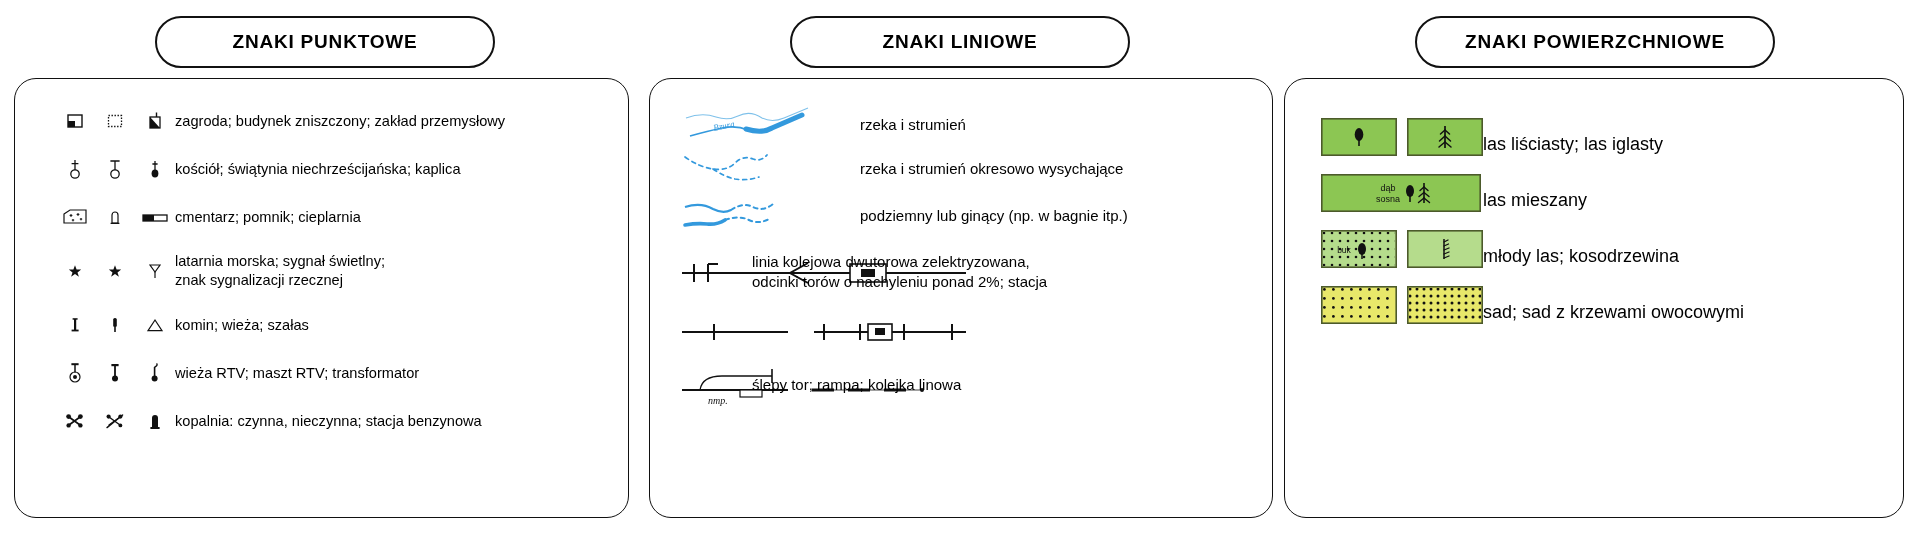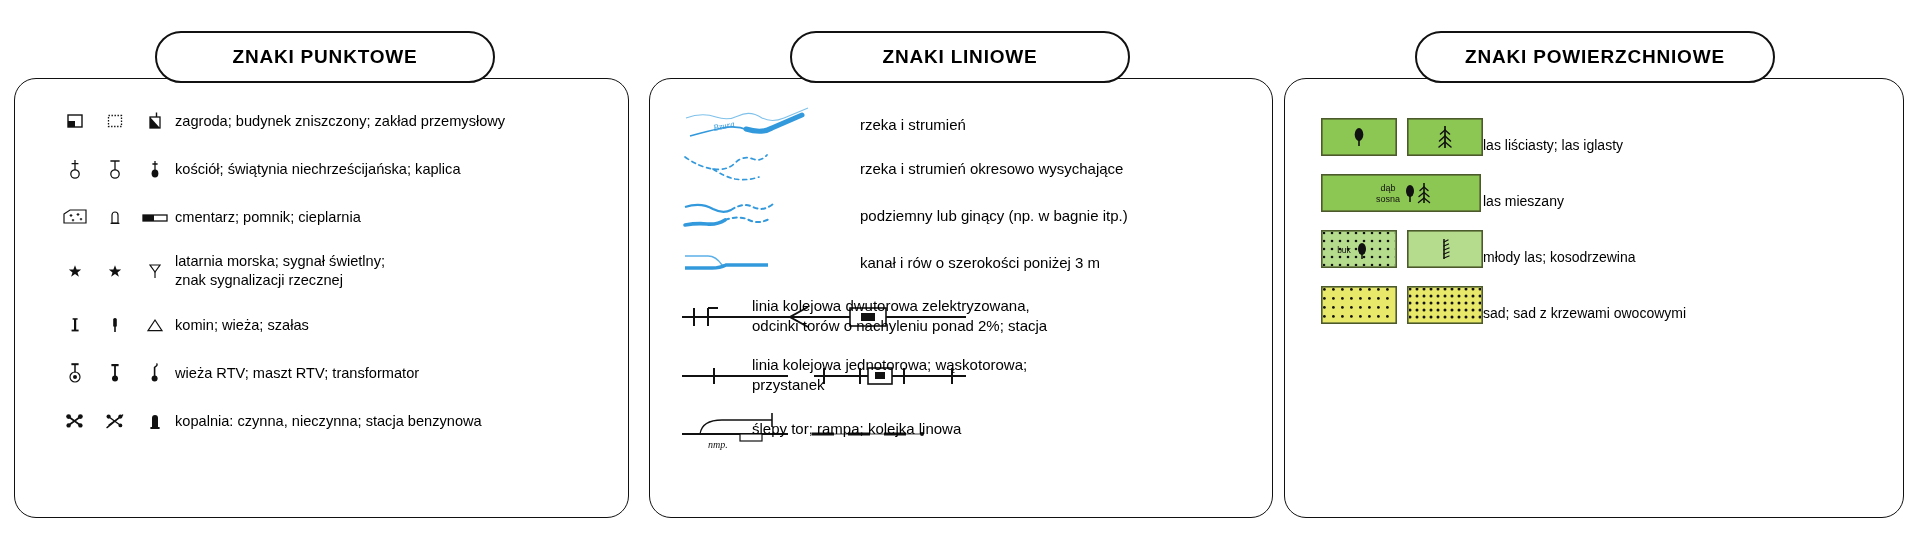--- a/index.html
+++ b/index.html
@@ -31,21 +31,21 @@
     box-sizing: border-box;
   }
   .col-point  { width: 622px; }
   .col-line   { width: 622px; }
   .col-area   { width: 622px; }
 
   
   .pill-wrap {
     display: flex;
     justify-content: center;
-    padding-top: 31px;
+    padding-top: 16px;
     height: 60px;
     box-sizing: border-box;
   }
   .pill {
     border: 2px solid #111;
     border-radius: 26px;
     height: 52px;
     min-width: 340px;
     padding: 0 34px;
     display: flex;
@@ -134,21 +134,21 @@
   .ar-syms {
     width: 180px;
     flex: 0 0 180px;
     display: flex;
     align-items: center;
     gap: 10px;
     padding-left: 18px;
     box-sizing: border-box;
   }
   .ar-label {
-    font-size: 14px;
+    font-size: 18px;
     line-height: 1.3;
     margin-top: 16px;
   }
   .patch {
     border: 1.2px solid #4d5b2c;
     box-sizing: border-box;
     position: relative;
   }
 
   svg { display: block; overflow: visible; }
@@ -399,29 +399,20 @@
             <path d="M49 17 q12 -8 22 -3 q10 5 20 -3" fill="none" stroke="#3399dd" stroke-width="2" stroke-dasharray="4 4" stroke-linecap="round"></path>
             <path d="M3 32 q12 -2 22 -1 q10 1 18 -4" fill="none" stroke="#3399dd" stroke-width="3.6" stroke-linecap="round"></path>
             <path d="M43 27 q14 -5 24 0 q10 5 22 -2" fill="none" stroke="#3399dd" stroke-width="2" stroke-dasharray="4 4" stroke-linecap="round"></path>
           </svg>
         </div>
         <div class="ln-label">
           <div>podziemny lub ginący (np. w bagnie itp.)</div>
         </div>
       </div>
 
-      <div class="ln-row" style="height:44px">
-        <div class="ln-sym">
-          <svg width="170" height="30" viewBox="0 0 170 30">
-            <path d="M3 8 L26 8 q8 0 14 9 L86 17" fill="none" stroke="#5bb0e8" stroke-width="1.4"></path>
-            <path d="M3 20 L30 20 q8 0 14 -3 L86 17" fill="none" stroke="#3399dd" stroke-width="3.6"></path>
-          </svg>
-        </div>
-        <div class="ln-label">kanał i rów o szerokości poniżej 3 m</div>
-      </div>
 
       <div class="ln-row" style="height:62px">
         <div class="ln-sym">
           <svg width="300" height="34" viewBox="0 0 300 34" style="margin-left:-6px">
             <line x1="6" y1="18" x2="290" y2="18" stroke="#111" stroke-width="2"></line>
             <line x1="18" y1="9" x2="18" y2="27" stroke="#111" stroke-width="2"></line>
             <line x1="32" y1="9" x2="32" y2="27" stroke="#111" stroke-width="2"></line>
             <line x1="32" y1="9" x2="42" y2="9" stroke="#111" stroke-width="2"></line>
             <path d="M132 8 L114 18 L132 28" fill="none" stroke="#111" stroke-width="2"></path>
             <rect x="174" y="9" width="36" height="18" fill="#fff" stroke="#111" stroke-width="1.6"></rect>
@@ -440,24 +431,20 @@
             <line x1="6" y1="16" x2="112" y2="16" stroke="#111" stroke-width="2"></line>
             <line x1="38" y1="8" x2="38" y2="24" stroke="#111" stroke-width="2"></line>
             <line x1="138" y1="16" x2="290" y2="16" stroke="#111" stroke-width="2"></line>
             <line x1="148" y1="8" x2="148" y2="24" stroke="#111" stroke-width="2"></line>
             <line x1="184" y1="8" x2="184" y2="24" stroke="#111" stroke-width="2"></line>
             <line x1="228" y1="8" x2="228" y2="24" stroke="#111" stroke-width="2"></line>
             <line x1="276" y1="8" x2="276" y2="24" stroke="#111" stroke-width="2"></line>
             <rect x="192" y="8" width="24" height="16" fill="#fff" stroke="#111" stroke-width="1.6"></rect>
             <rect x="199" y="12" width="10" height="7" fill="#111"></rect>
           </svg>
-        </div>
-        <div class="ln-label" style="margin-left:-108px">
-          <div>linia kolejowa jednotorowa; wąskotorowa;</div>
-          <div>przystanek</div>
         </div>
       </div>
 
       <div class="ln-row" style="height:52px">
         <div class="ln-sym">
           <svg width="300" height="42" viewBox="0 0 300 42" style="margin-left:-6px">
             <line x1="6" y1="26" x2="112" y2="26" stroke="#111" stroke-width="2.2"></line>
             <path d="M24 26 q2 -14 22 -14 L96 12" fill="none" stroke="#111" stroke-width="1.3"></path>
             <line x1="96" y1="5" x2="96" y2="19" stroke="#111" stroke-width="1.6"></line>
             <rect x="64" y="26" width="22" height="7" fill="#fff" stroke="#111" stroke-width="1.2"></rect>

